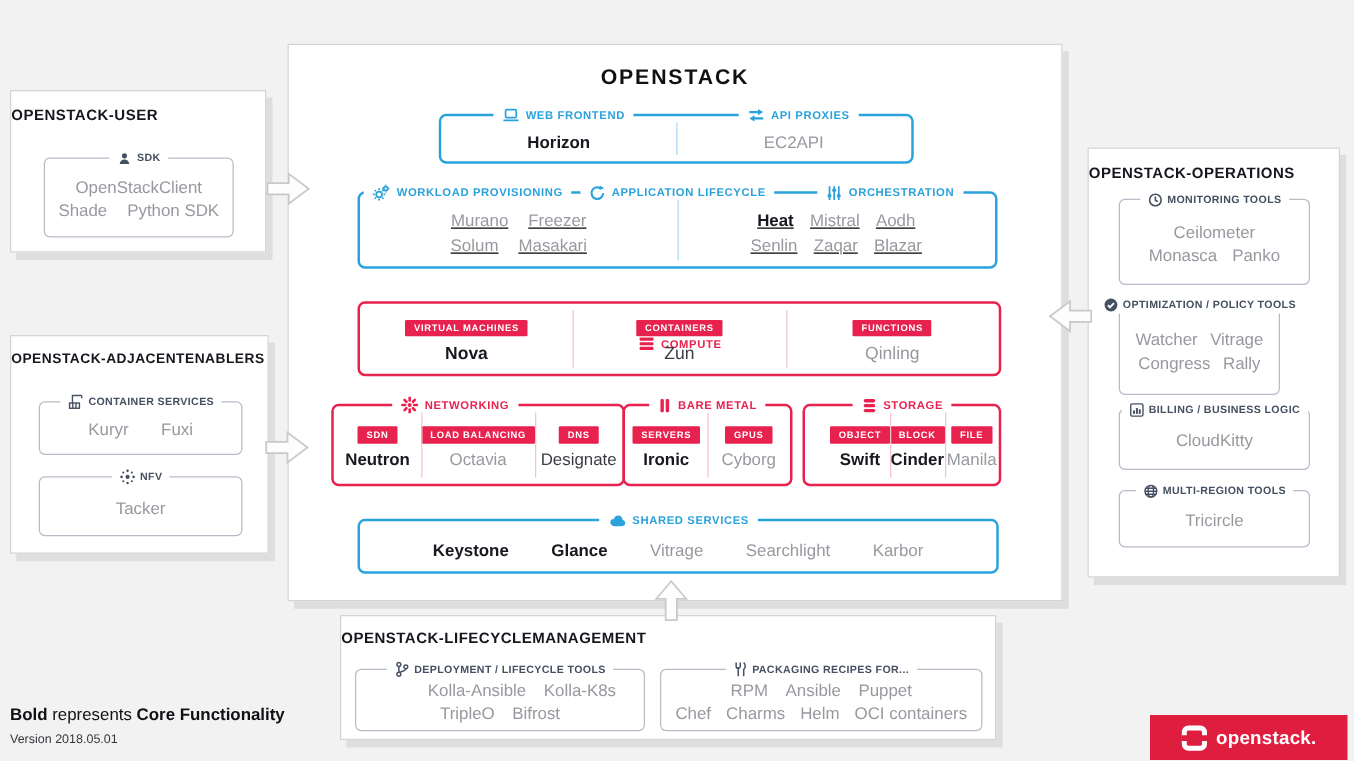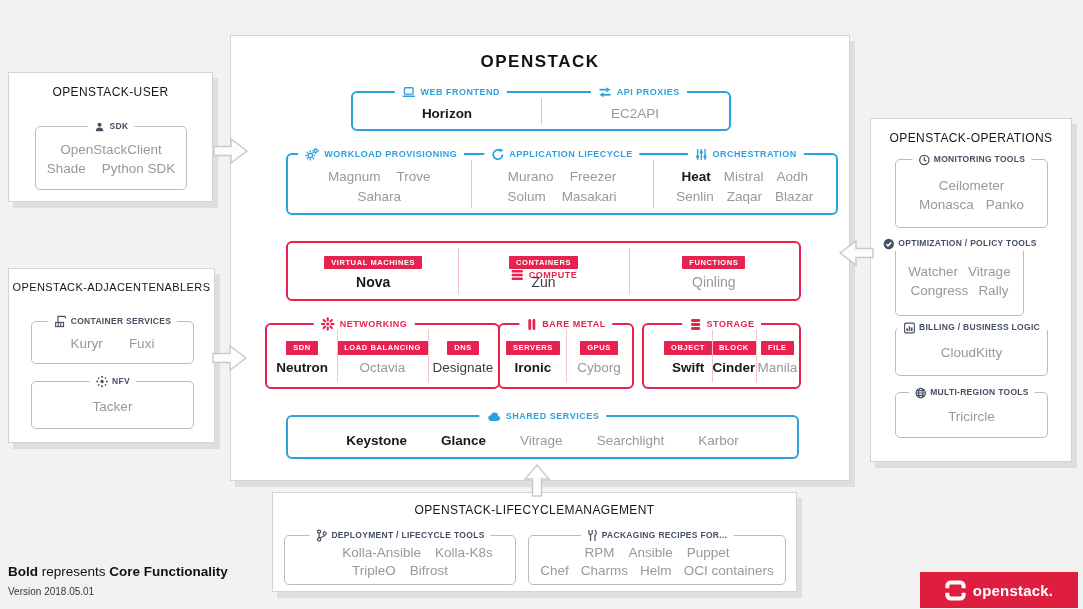--- a/index.html
+++ b/index.html
@@ -8,21 +8,21 @@
     --navy:#455062;
     --core:#17191F; --muted:#97999F; --dark:#3B3D45;
     --border-gray:#B6BCC6;
   }
   *{margin:0;padding:0;box-sizing:border-box;}
   html,body{background:#e9e9e9;}
   body{font-family:"Liberation Sans", sans-serif;}
   #canvas{position:relative;width:1083px;height:609px;background:#F2F2F2;overflow:hidden;}
 
   .card{position:absolute;background:#fff;border:1px solid #D4D4D4;box-shadow:5px 6px 0 rgba(175,175,175,.30);}
-  .card-title{position:absolute;top:12px;left:0;width:100%;text-align:center;font-size:12px;font-weight:normal;color:#15171D;letter-spacing:.4px;white-space:nowrap;}
+  .card-title{position:absolute;top:12px;left:0;width:100%;text-align:left;font-size:12px;font-weight:bold;color:#15171D;letter-spacing:.4px;white-space:nowrap;}
 
   .mini{position:absolute;border:1px solid var(--border-gray);border-radius:5px;background:#fff;}
   .mini-label{position:absolute;top:-8px;left:50%;transform:translateX(-50%);background:#fff;padding:0 6px;display:inline-flex;align-items:center;gap:4px;font-size:8.5px;font-weight:bold;letter-spacing:.3px;color:var(--navy);white-space:nowrap;line-height:15px;}
   .mini-body{position:absolute;inset:6px 4px 4px 4px;display:flex;flex-direction:column;align-items:center;justify-content:center;gap:4px;}
   .svc-row{display:flex;gap:16px;align-items:baseline;justify-content:center;}
   .svc{font-size:13.5px;color:var(--muted);white-space:nowrap;}
   .svc.core{color:var(--core);font-weight:bold;}
   .svc.dark{color:var(--dark);}
 
   
@@ -167,21 +167,21 @@
       <div class="cols">
         <div class="col">
             <span class="svc core">Horizon</span>
           </div>
         <div class="col">
             <span class="svc">EC2API</span>
           </div>
       </div>
     </div>
 
-    <div class="sec blue" style="left:55px;top:117px;width:552px;height:62px;">
+    <div class="sec blue" style="left:55px;top:117px;width:512px;height:62px;text-decoration:underline;">
       <span class="sec-label" style="left:17%;">
         <span class="icon">
             <svg width="14" height="14" viewBox="0 0 14 14">
               <g stroke="#2AA2DC" stroke-width="1.4" fill="none">
                 <circle cx="5.3" cy="8.5" r="2.3"></circle>
                 <path d="M5.3 5v-1.4M5.3 12v1.4M1.8 8.5H.4M8.8 8.5h1.4M2.8 6l-1-1M7.8 11l1 1M2.8 11l-1 1M7.8 6l1-1"></path>
                 <circle cx="10.6" cy="3.8" r="1.6"></circle>
                 <path d="M10.6 1.5V.7M10.6 6.1v.8M8.3 3.8h-.8M12.9 3.8h.8"></path>
               </g>
             </svg>
@@ -208,29 +208,20 @@
                 <line x1="7" y1="1" x2="7" y2="13"></line>
                 <circle cx="7" cy="4.6" r="1.7" stroke="none"></circle>
                 <line x1="11" y1="1" x2="11" y2="13"></line>
                 <circle cx="11" cy="9.3" r="1.7" stroke="none"></circle>
               </g>
             </svg>
           </span>
         <span>ORCHESTRATION</span>
       </span>
       <div class="cols">
-        <div class="col">
-          <div class="svc-row">
-            <span class="svc">Magnum</span>
-            <span class="svc">Trove</span>
-          </div>
-          <div class="svc-row">
-              <span class="svc">Sahara</span>
-            </div>
-        </div>
         <div class="col">
           <div class="svc-row">
             <span class="svc">Murano</span>
             <span class="svc">Freezer</span>
           </div>
           <div class="svc-row">
             <span class="svc">Solum</span>
             <span class="svc">Masakari</span>
           </div>
         </div>

